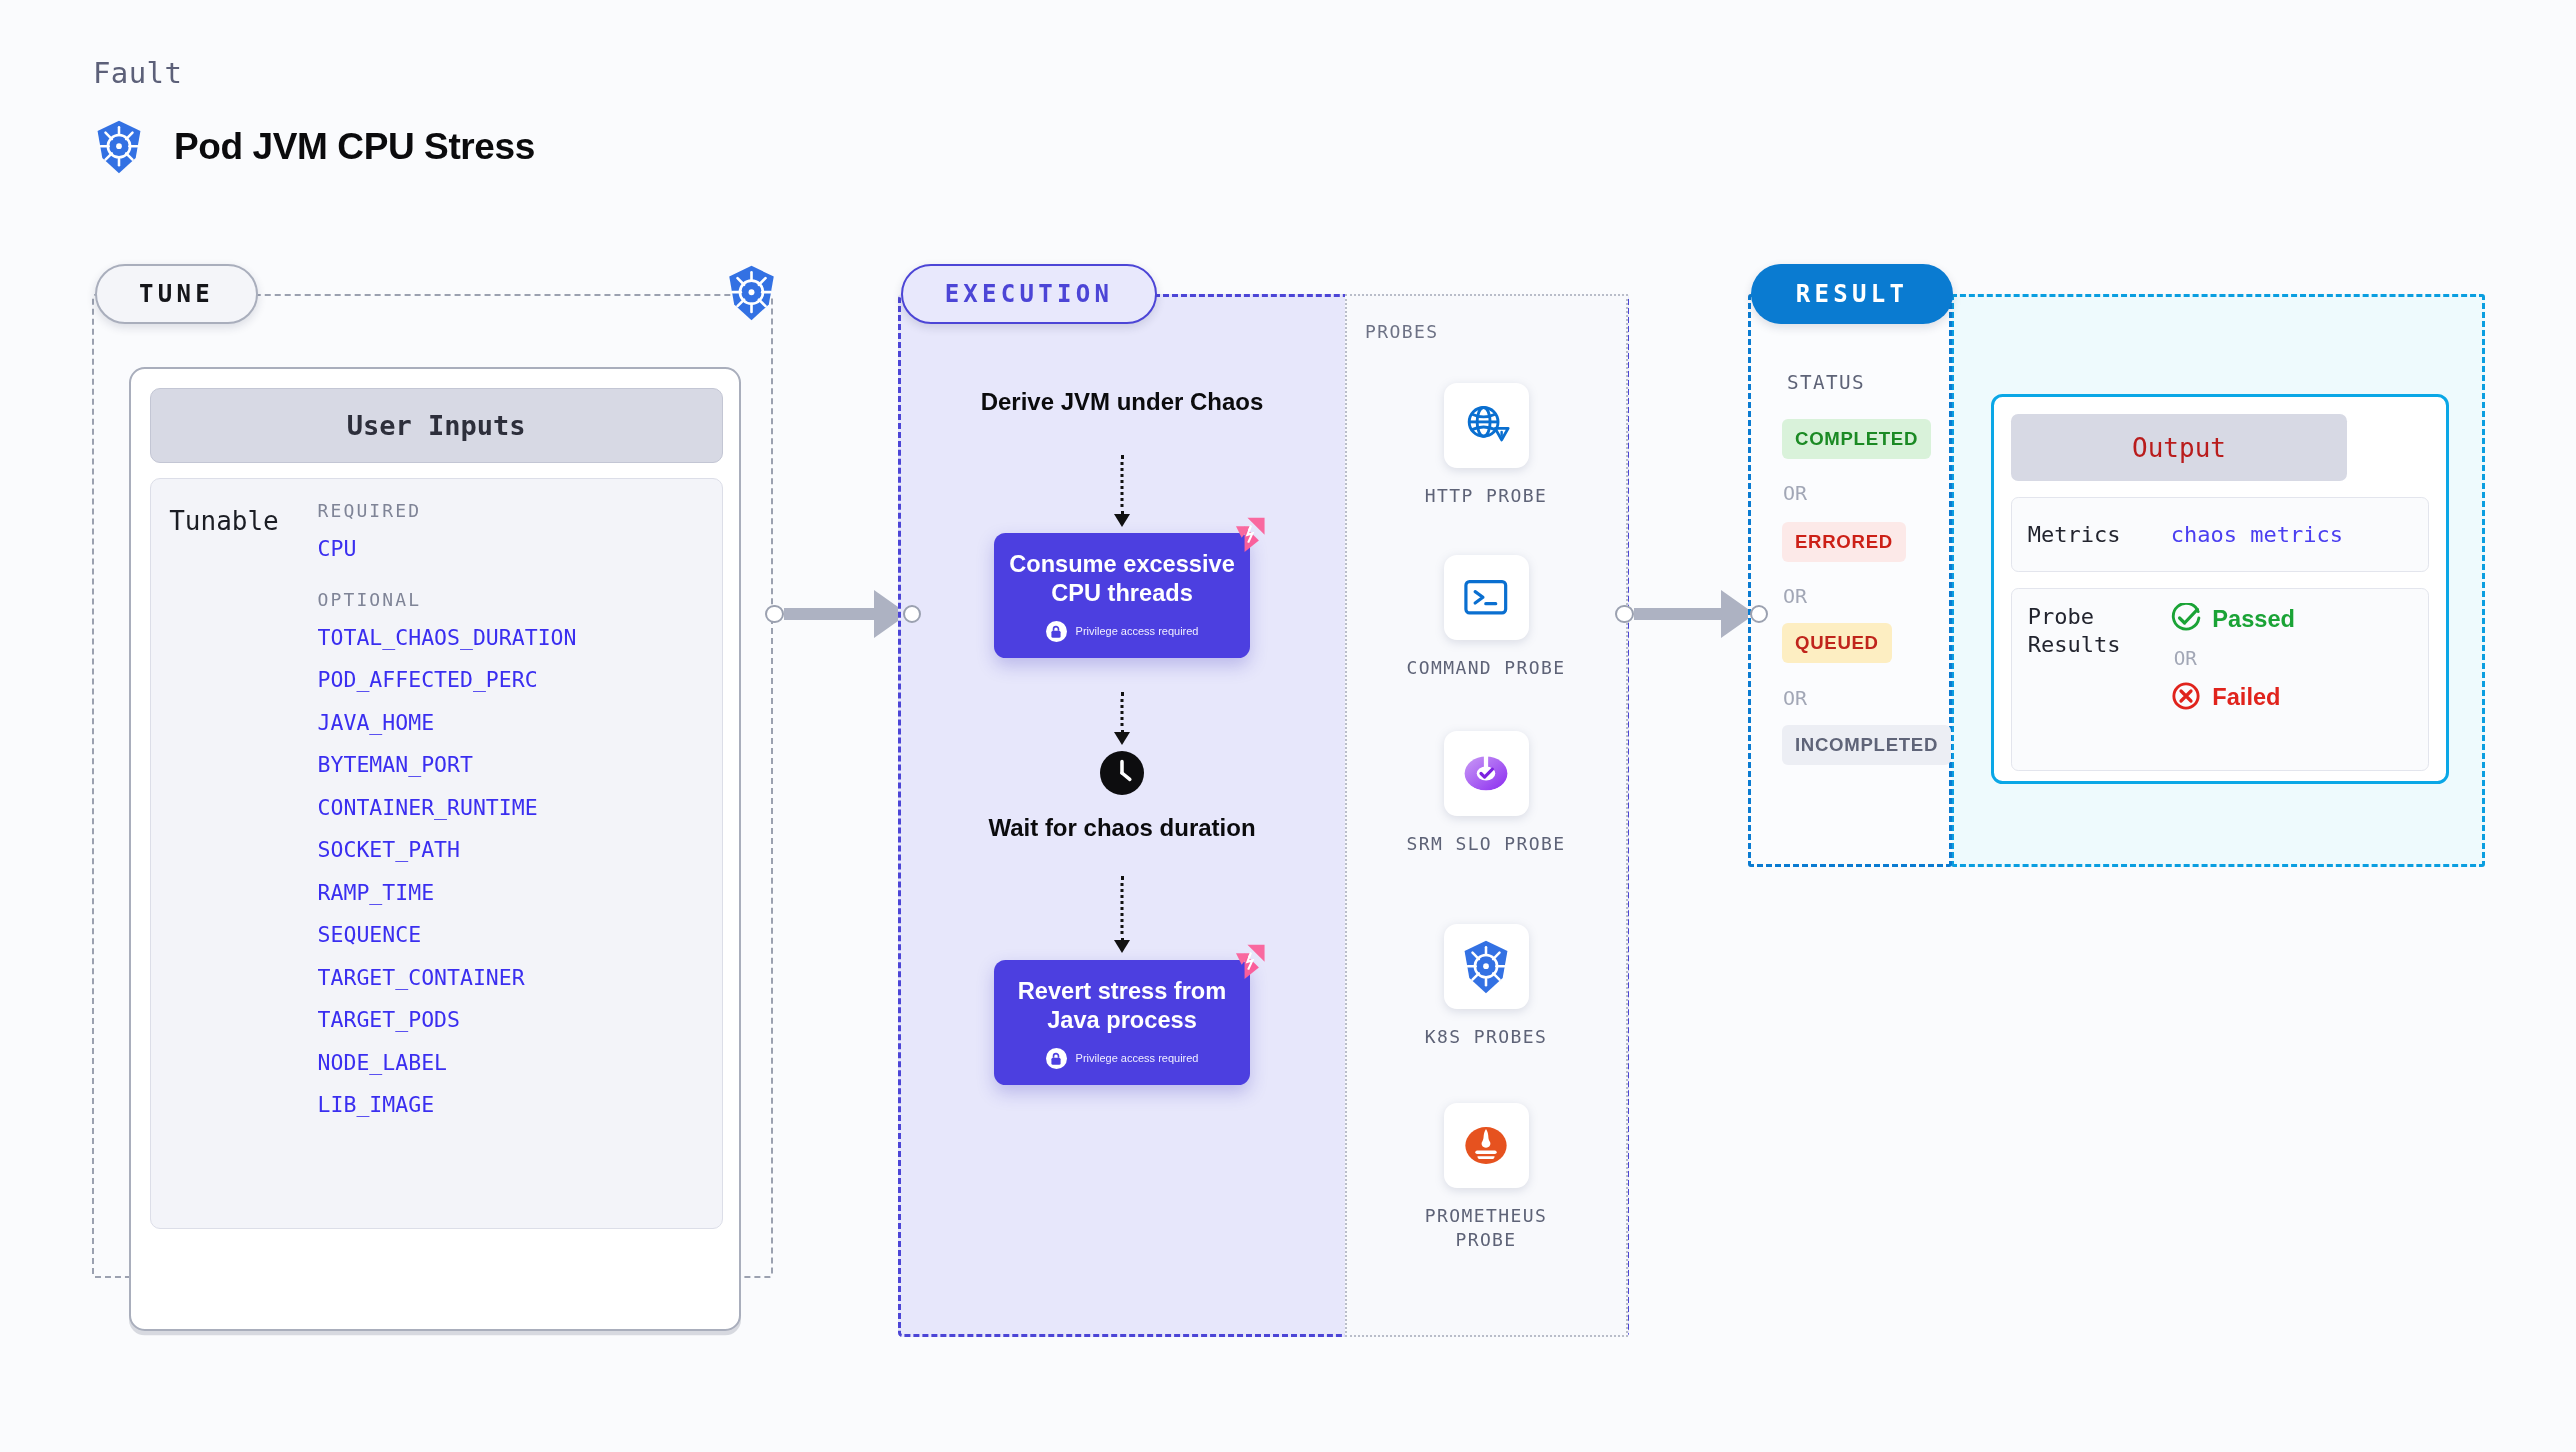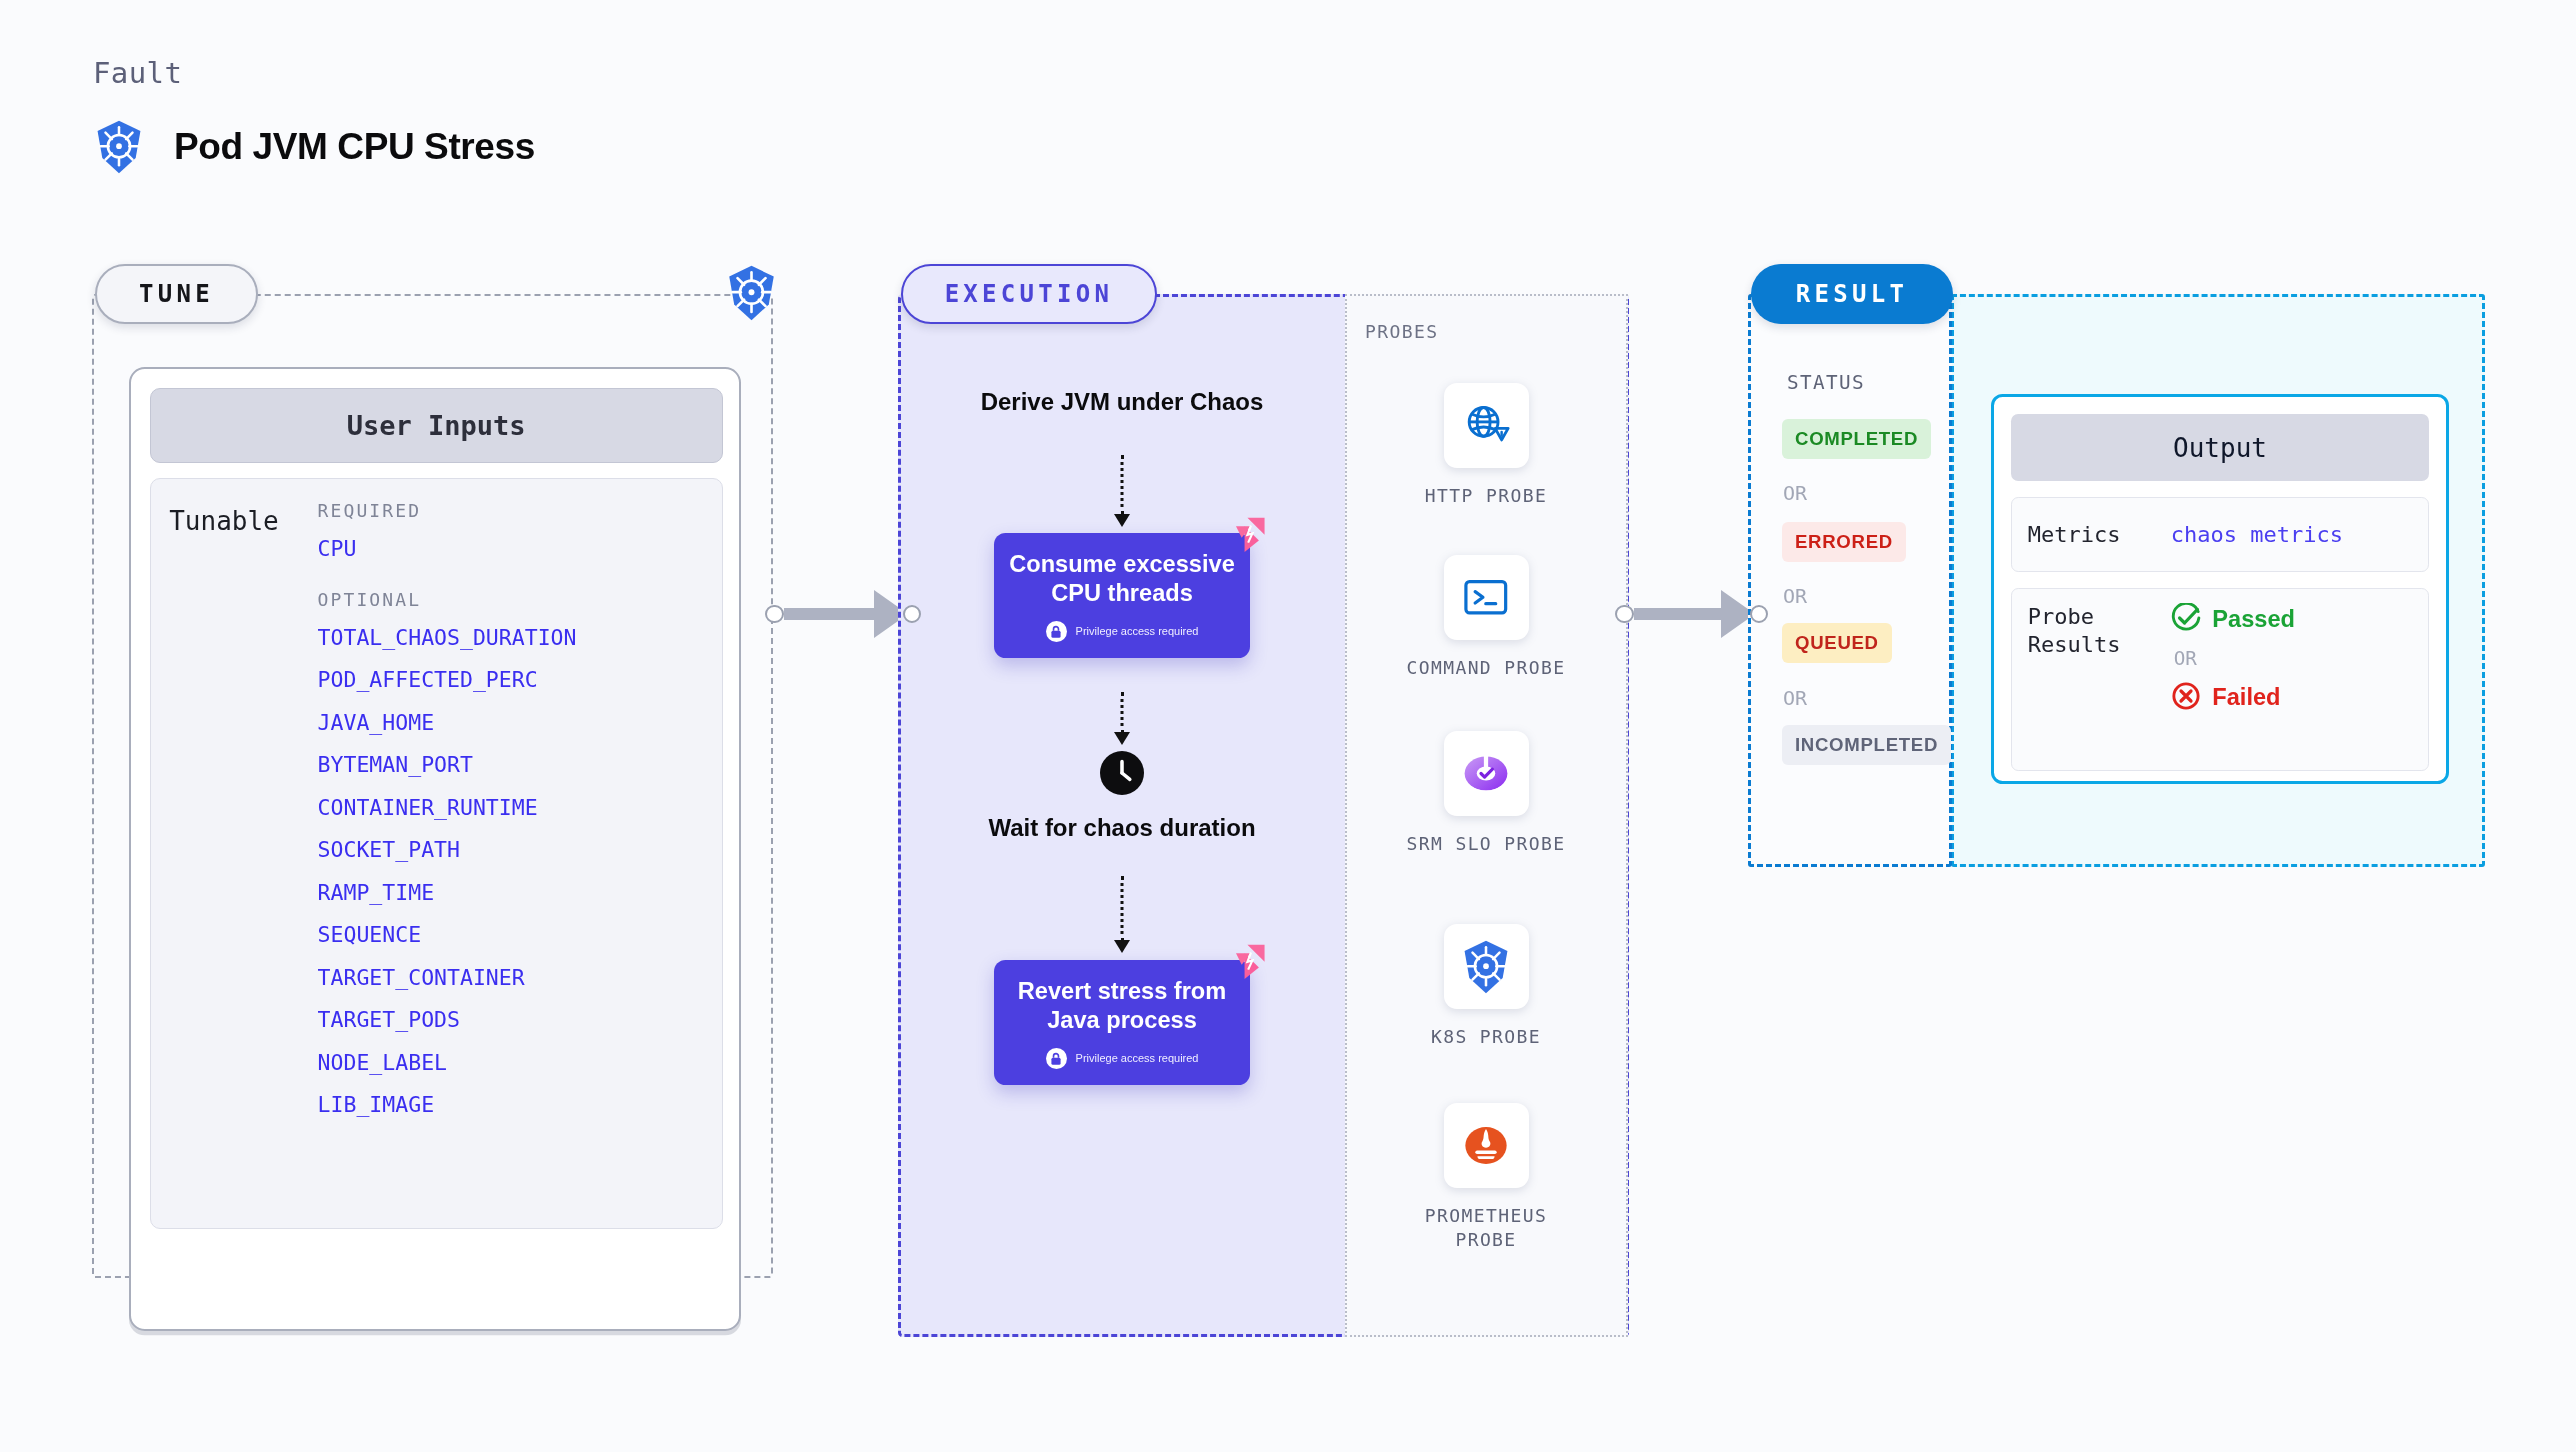--- a/index.html
+++ b/index.html
@@ -171,24 +171,24 @@
     position: absolute; left: 1783px;
     font-family: "DejaVu Sans Mono", monospace; font-size: 20px; color: #a2a7b6;
   }
 
   
   .out-card {
     position: absolute; left: 1991px; top: 394px; width: 458px; height: 390px;
     background: #ffffff; border: 3.6px solid #0aa7e6; border-radius: 11.5px;
   }
   .out-head {
-    position: absolute; left: 17px; top: 17px; width: 418px; height: 67px;
+    position: absolute; left: 17px; top: 17px; width: 336px; height: 67px;
     background: #d7d9e4; border-radius: 7.2px;
     display: flex; align-items: center; justify-content: center;
-    font-family: "DejaVu Sans Mono", monospace; font-size: 26px; color: #0f172a;
+    font-family: "DejaVu Sans Mono", monospace; font-size: 26px; color: #b91c1c;
   }
   .out-row {
     position: absolute; left: 17px; width: 418px;
     background: #fafbfd; border: 1.4px solid #e3e5ed; border-radius: 7.2px;
     display: flex; align-items: flex-start; padding: 14.3px 15.8px;
   }
   .out-row-metrics { top: 100px; height: 75px; align-items: center; }
   .out-row-probe { top: 191px; height: 183px; }
   .out-key {
     font-family: "DejaVu Sans Mono", monospace; font-size: 22px; color: #22242e;
@@ -432,21 +432,21 @@
             <line x1="32" y1="47" x2="32" y2="57"></line>
           <line x1="9" y1="33" x2="19" y2="33"></line>
             <line x1="45" y1="33" x2="55" y2="33"></line>
           <line x1="15" y1="16" x2="23" y2="24"></line>
             <line x1="41" y1="42" x2="49" y2="50"></line>
           <line x1="49" y1="16" x2="41" y2="24"></line>
             <line x1="23" y1="42" x2="15" y2="50"></line>
         </g>
       </svg>
     </div>
-    <div class="probe-label">K8S PROBE</div>
+    <div class="probe-label">K8S PROBES</div>
   </div>
 
   <div class="probe" style="top:1103px;">
     <div class="probe-tile">
       <svg width="50" height="47" viewBox="0 0 70 66" aria-hidden="true">
         <ellipse cx="35" cy="33" rx="29" ry="26" fill="#e6521f"></ellipse>
         <path d="M35 10 C30 18 33 22 30 27 C27 31 30 36 35 36 C40 36 43 31 40 27 C37 22 40 18 35 10 Z" fill="#ffffff"></path>
         <rect x="20" y="40" width="30" height="5" rx="2.5" fill="#ffffff"></rect>
         <path d="M23 48 h24 a4 4 0 0 1 -4 4 h-16 a4 4 0 0 1 -4 -4 z" fill="#ffffff"></path>
       </svg>

